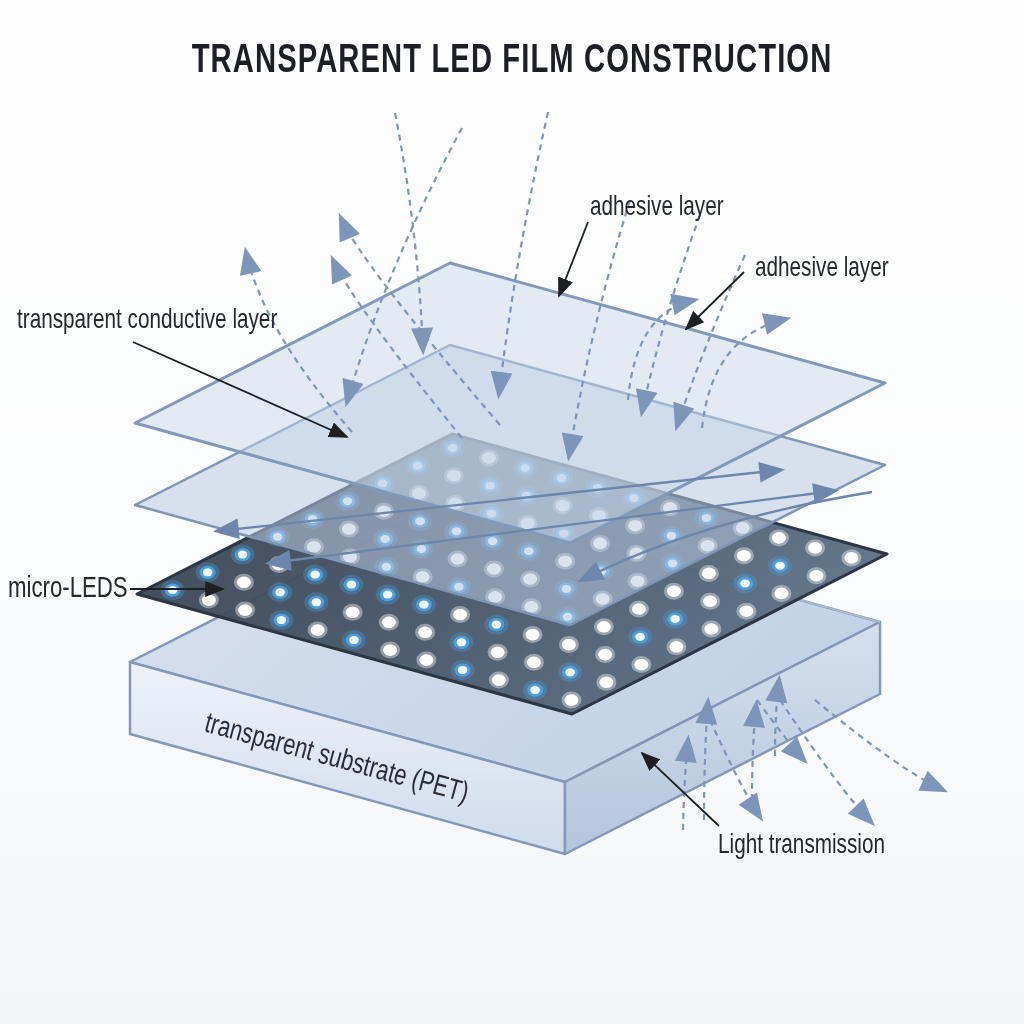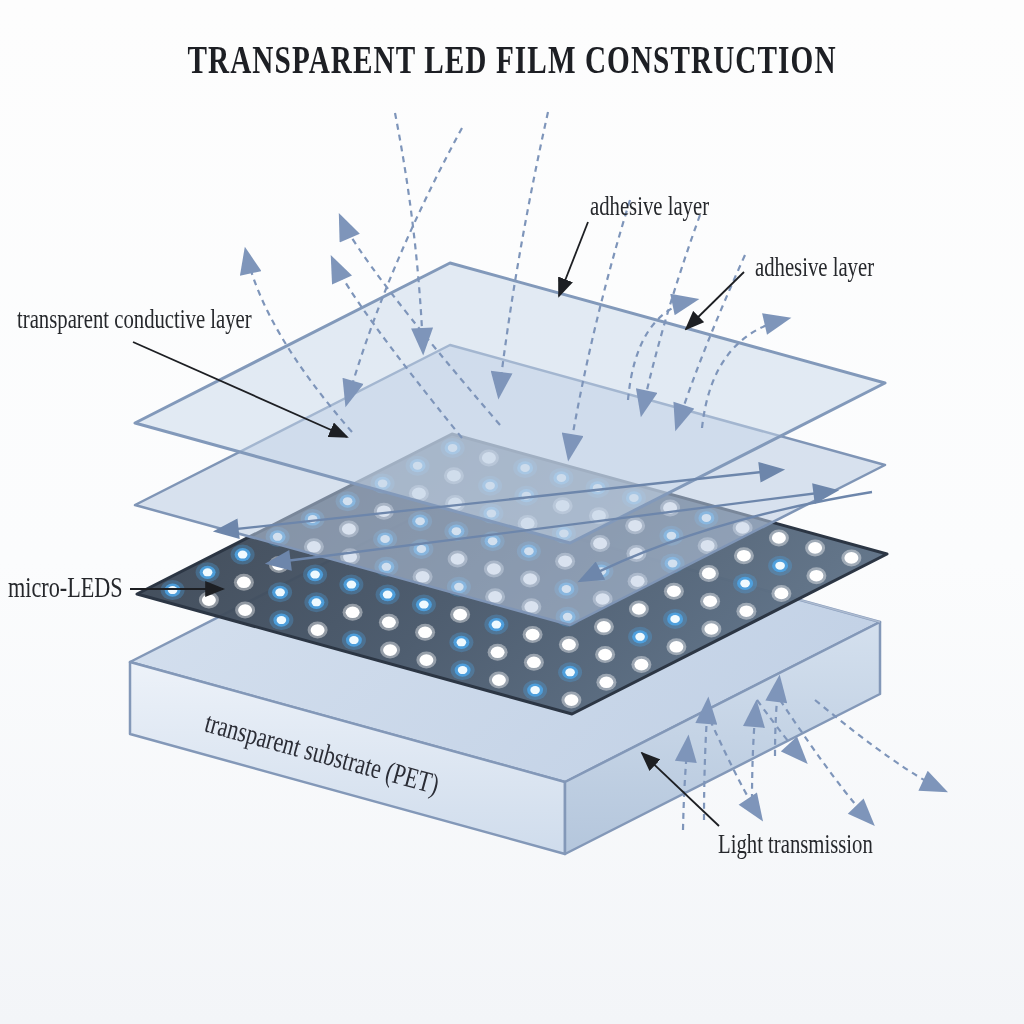--- a/index.html
+++ b/index.html
@@ -1,21 +1,21 @@
 <!DOCTYPE html>
 <html><head>
 <meta charset="utf-8">
 <style>
   html,body{margin:0;padding:0;}
   #stage{
     position:relative;
     width:1024px;height:1024px;
     overflow:hidden;
     background:linear-gradient(180deg,#fdfdfd 0%,#fbfcfd 55%,#f3f5f8 100%);
-    font-family:Liberation Serif, serif;
+    font-family:Liberation Sans, sans-serif;
   }
   #diagram-svg{position:absolute;left:0;top:0;}
   .page-title{
     position:absolute;left:50%;top:36px;
     transform:translateX(-50%) scaleX(.73);
     transform-origin:center top;
     white-space:nowrap;
     font-size:40px;font-weight:600;letter-spacing:1.5px;
     color:#1d1f24;
   }

